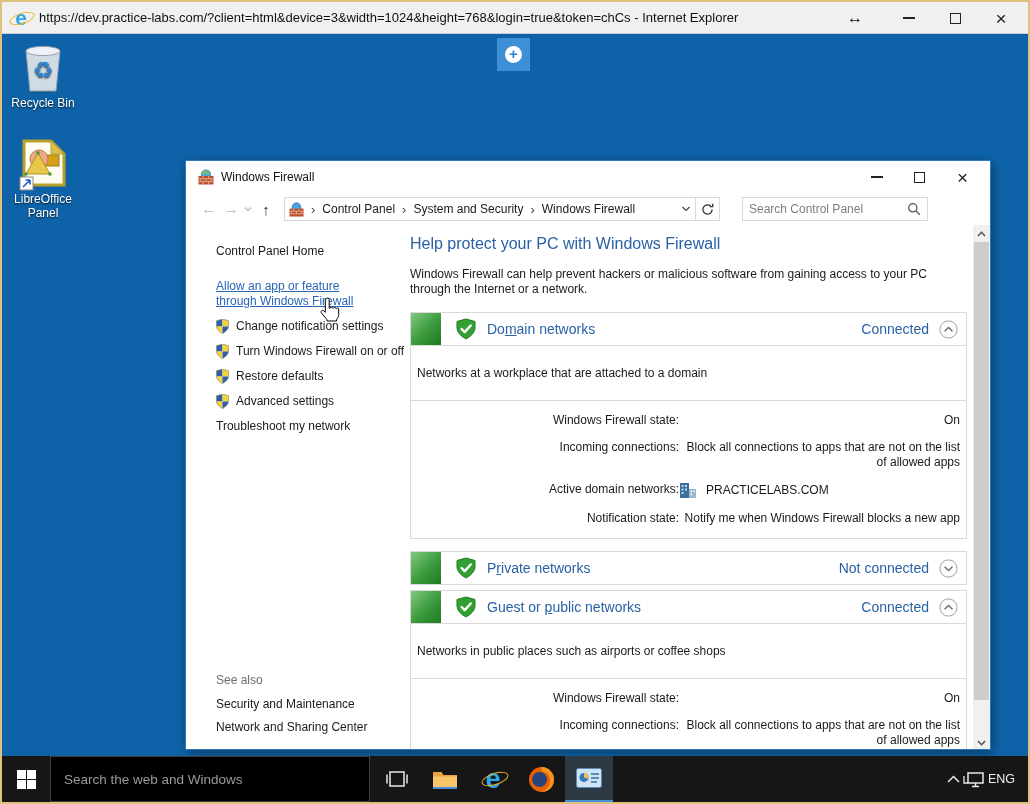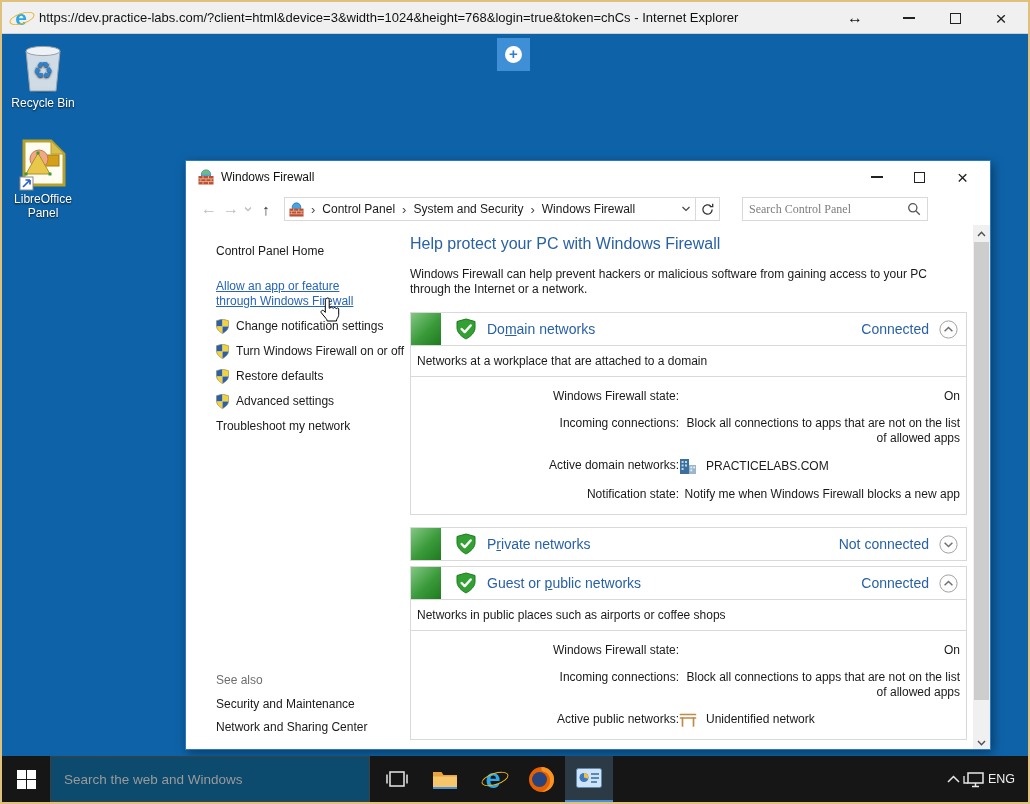--- a/index.html
+++ b/index.html
@@ -33,21 +33,21 @@
   .fw-nav { height:32px; display:flex; align-items:center; padding-left:12px; font-size:12px; }
   .nav-arrow { color:#b9bec4; font-size:16px; width:22px; text-align:center; }
   .nav-chev { margin:0 2px; }
   .nav-up { color:#333; font-size:15px; width:24px; text-align:center; }
   .crumb-box { display:flex; align-items:center; width:412px; height:24px; border:1px solid #d9d9d9; margin-left:6px; padding:0 4px; }
   .crumb-sep { color:#444; margin:0 7px; font-size:13px; }
   .crumb { color:#1a1a1a; white-space:nowrap; }
   .crumb-dd { margin-left:auto; }
   .refresh-box { width:24px; height:24px; border:1px solid #d9d9d9; border-left:none; display:flex; align-items:center; justify-content:center; }
   .search-box { display:flex; align-items:center; width:186px; height:24px; border:1px solid #d9d9d9; margin-left:22px; padding:0 6px; }
-  .search-box input { border:none; outline:none; flex:1; font-size:12px; font-family:Liberation Serif, serif; color:#333; min-width:0; }
+  .search-box input { border:none; outline:none; flex:1; font-size:12px; font-family:Liberation Sans, sans-serif; color:#333; min-width:0; }
   .search-box input::placeholder { color:#7d7d7d; }
 
   .fw-body { display:flex; height:526px; }
   .fw-side { width:224px; padding:19px 0 0 30px; font-size:12px; color:#1a1a1a; position:relative; flex-shrink:0; }
   .side-home { margin-bottom:21px; }
   .side-link { color:#2864b8; text-decoration:underline; width:152px; line-height:15px; margin-bottom:10px; cursor:pointer; }
   .side-item { display:flex; align-items:flex-start; margin-bottom:10px; line-height:14px; width:190px; }
   .side-item .sicon { flex-shrink:0; width:13px; margin:0 7px 0 -20px; }
   .side-seealso { position:absolute; left:30px; top:448px; line-height:14px; }
   .seealso-h { color:#6d6d6d; margin-bottom:10px; }
@@ -58,37 +58,37 @@
   .main-intro { font-size:12px; color:#1a1a1a; line-height:15px; margin-bottom:15px; max-width:540px; }
   .sect { border:1px solid #d9d9d9; margin-bottom:12px; }
   .sect.tight { margin-bottom:5px; }
   .sect-head { height:32px; display:flex; align-items:center;text-align:right; }
   .green-block { width:30px; height:32px; background:linear-gradient(135deg,#83c883 0%,#3a9a3a 55%,#1f7a1f 100%); flex-shrink:0; }
   .sect-shield { margin-left:14px; display:flex; }
   .sect-title { font-size:14px; color:#2961a5; margin-left:10px; }
   .sect-title .u { text-decoration:underline; }
   .sect-status { margin-left:auto; font-size:14px; color:#2961a5; }
   .sect-chev { margin:0 8px 0 10px; display:flex; cursor:pointer; }
-  .sect-sub { border-top:1px solid #d9d9d9; padding:8px 6px; font-size:12px; color:#1a1a1a; }
+  .sect-sub { border-top:1px solid #d9d9d9; padding:20px 6px; font-size:12px; color:#1a1a1a; }
   .sect-rows { border-top:1px solid #d9d9d9; padding:12px 6px 0 6px; }
   .drow { display:flex; font-size:12px; color:#1a1a1a; line-height:15px; margin-bottom:12px;text-align:right; }
   .dlabel { width:262px; flex-shrink:0; }
   .dvalue { flex:1; }
   .dvalue.with-icon { display:flex; align-items:center; gap:9px; }
 
   .fw-scroll { width:17px; background:#f0f0f0; position:relative; flex-shrink:0; }
   .scr-arrow { position:absolute; left:0; width:17px; height:17px; display:flex; align-items:center; justify-content:center; }
   .scr-thumb { position:absolute; left:1px; top:17px; width:15px; height:458px; background:#cdcdcd; }
 
   
   .taskbar { position:absolute; left:0; bottom:0; width:100%; height:46px; background:#161616; display:flex; align-items:stretch; }
   .start-btn { width:48px; display:flex; align-items:center; justify-content:center; }
   .win-logo { width:19px; height:19px; display:grid; grid-template-columns:9px 9px; grid-template-rows:9px 9px; gap:1px; }
   .win-logo div { background:#fff; }
-  .tb-search { width:320px; background:#0c4a6e; border:1px solid #3f3f3f; display:flex; align-items:center; padding-left:13px; }
+  .tb-search { width:320px; background:#000000; border:1px solid #3f3f3f; display:flex; align-items:center; padding-left:13px; }
   .tb-search span { color:#9a9a9a; font-size:13.5px; }
   .tb-apps { display:flex; margin-left:3px; }
   .tb-cell { width:48px; display:flex; align-items:center; justify-content:center; }
   .tb-cell.active { background:#2c3a46; border-bottom:2px solid #4a90d9; }
   .tb-ie { color:#2aa8e8; font-weight:bold; font-size:27px; position:relative; line-height:26px; }
   .tb-ie:after { content:""; position:absolute; left:-4px; top:7px; width:26px; height:10px; border:1.6px solid #e8b524; border-radius:50%; transform:rotate(-18deg); }
   .tray { margin-left:auto; display:flex; align-items:center; gap:2px; padding-right:13px; }
   .tray-lang { color:#eee; font-size:12.5px; }
 
   .cursor { position:absolute; left:316px; top:295px; pointer-events:none; }

